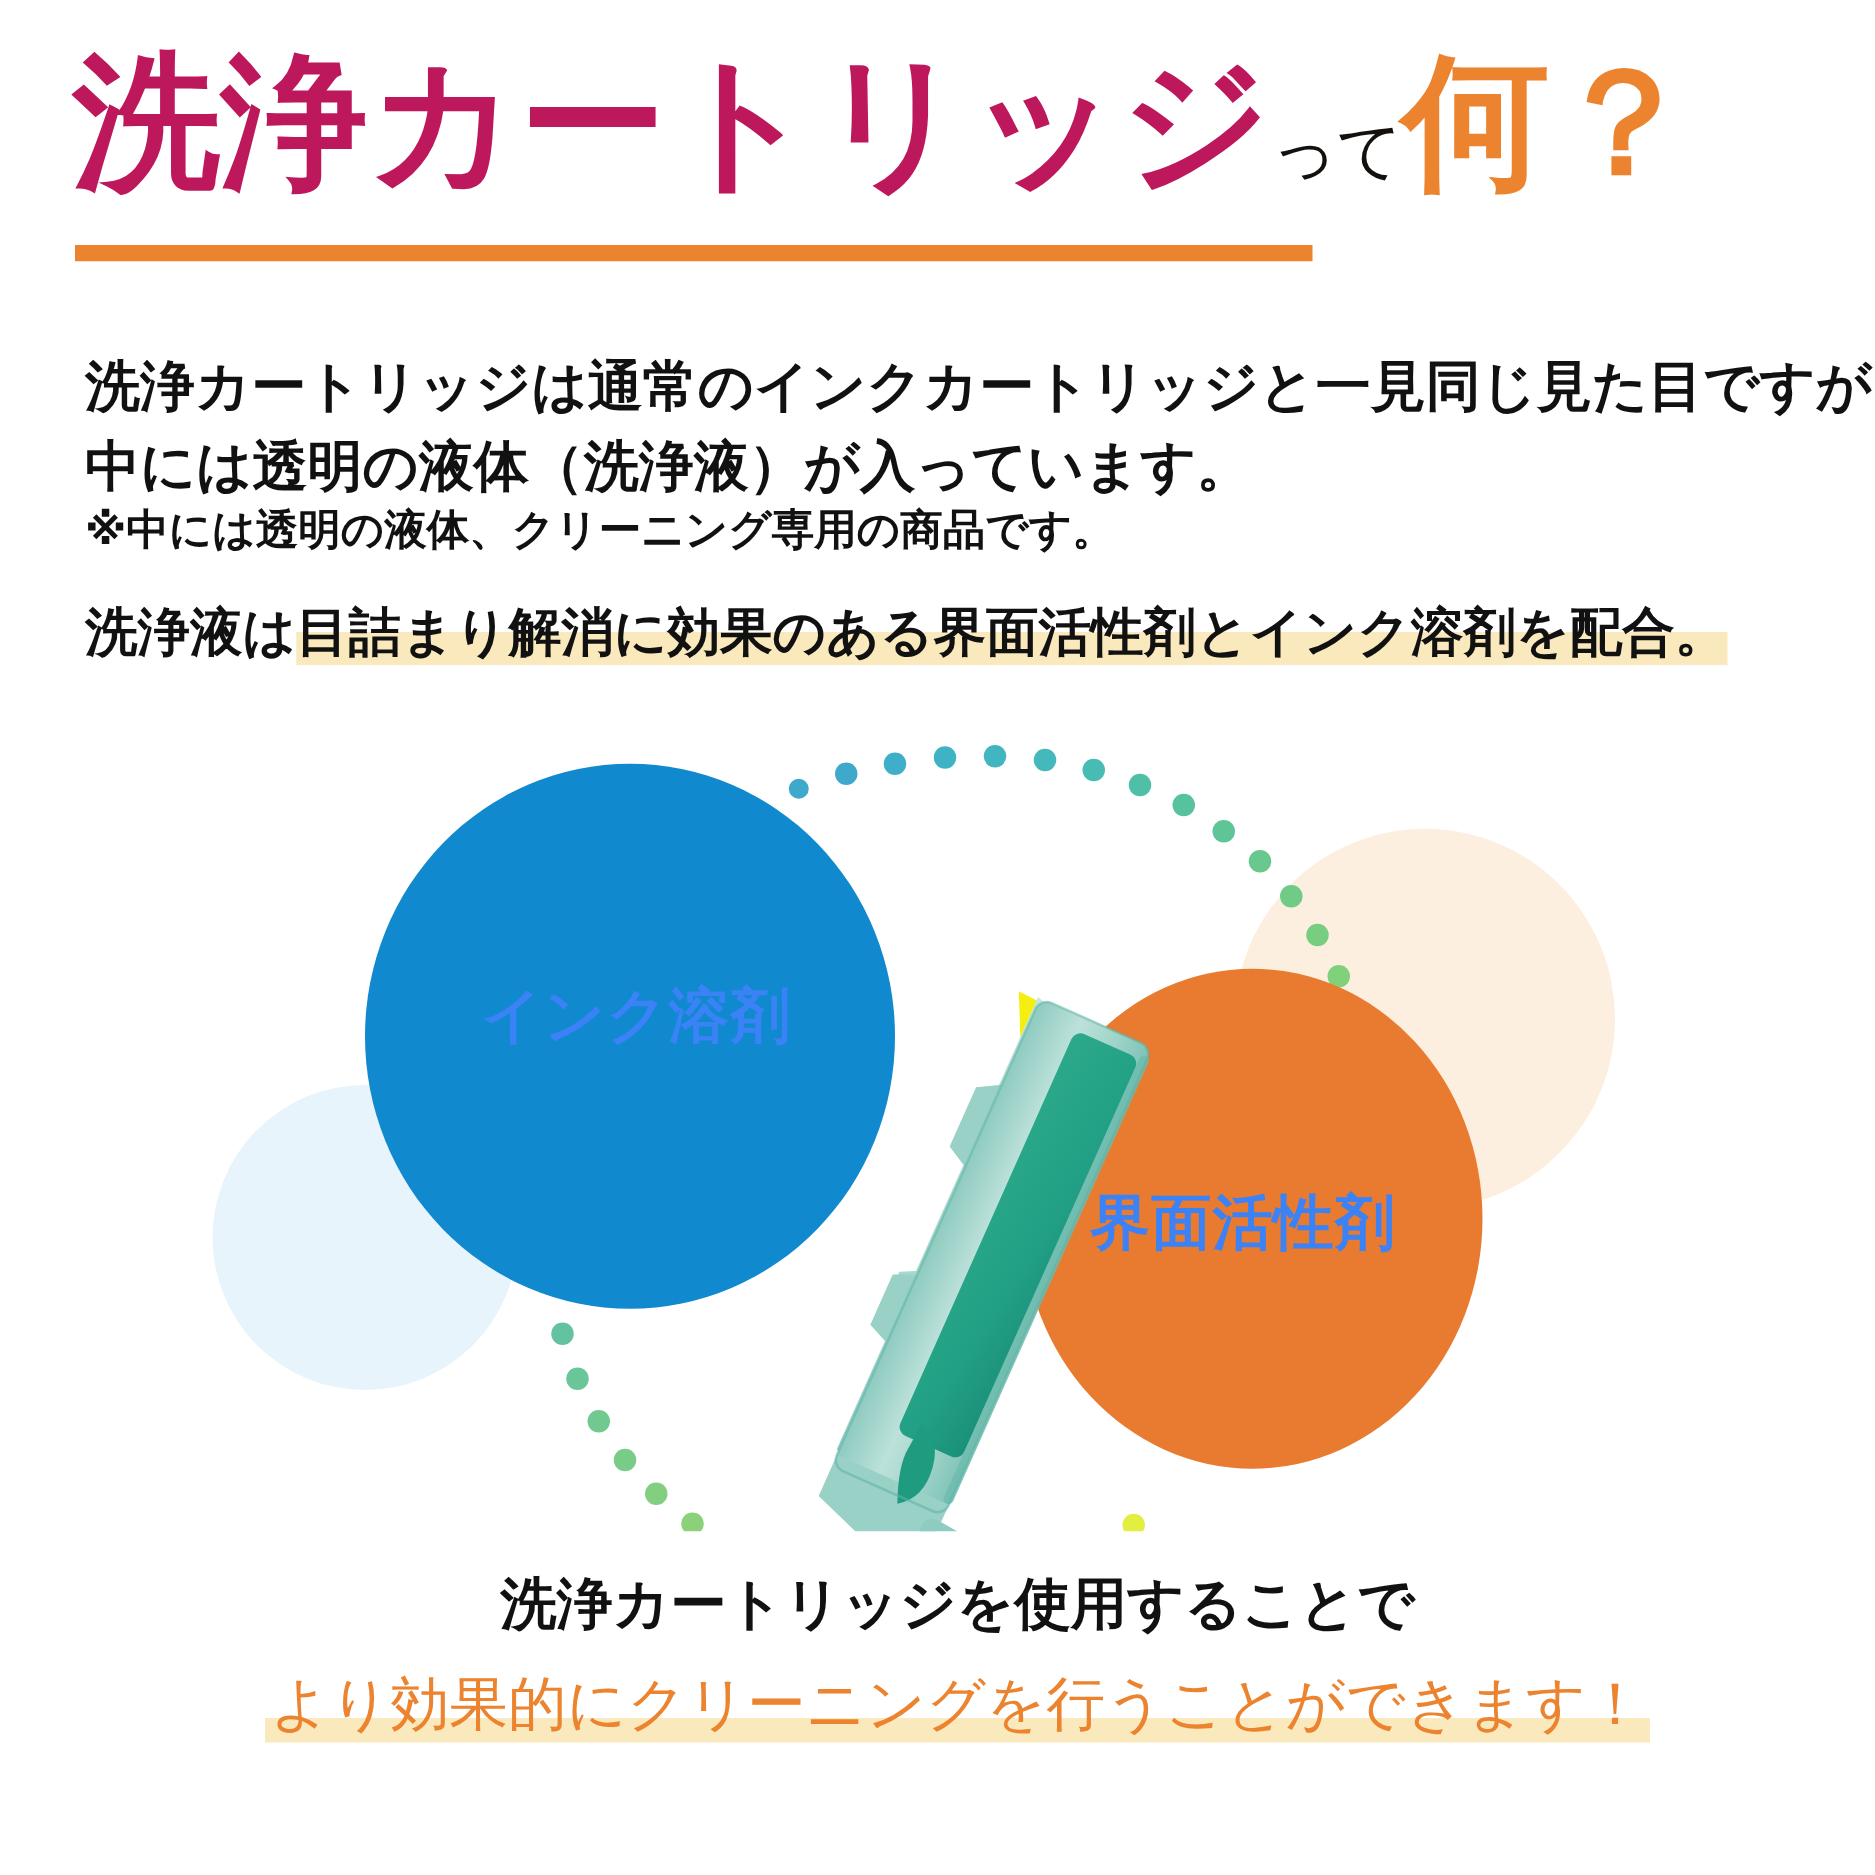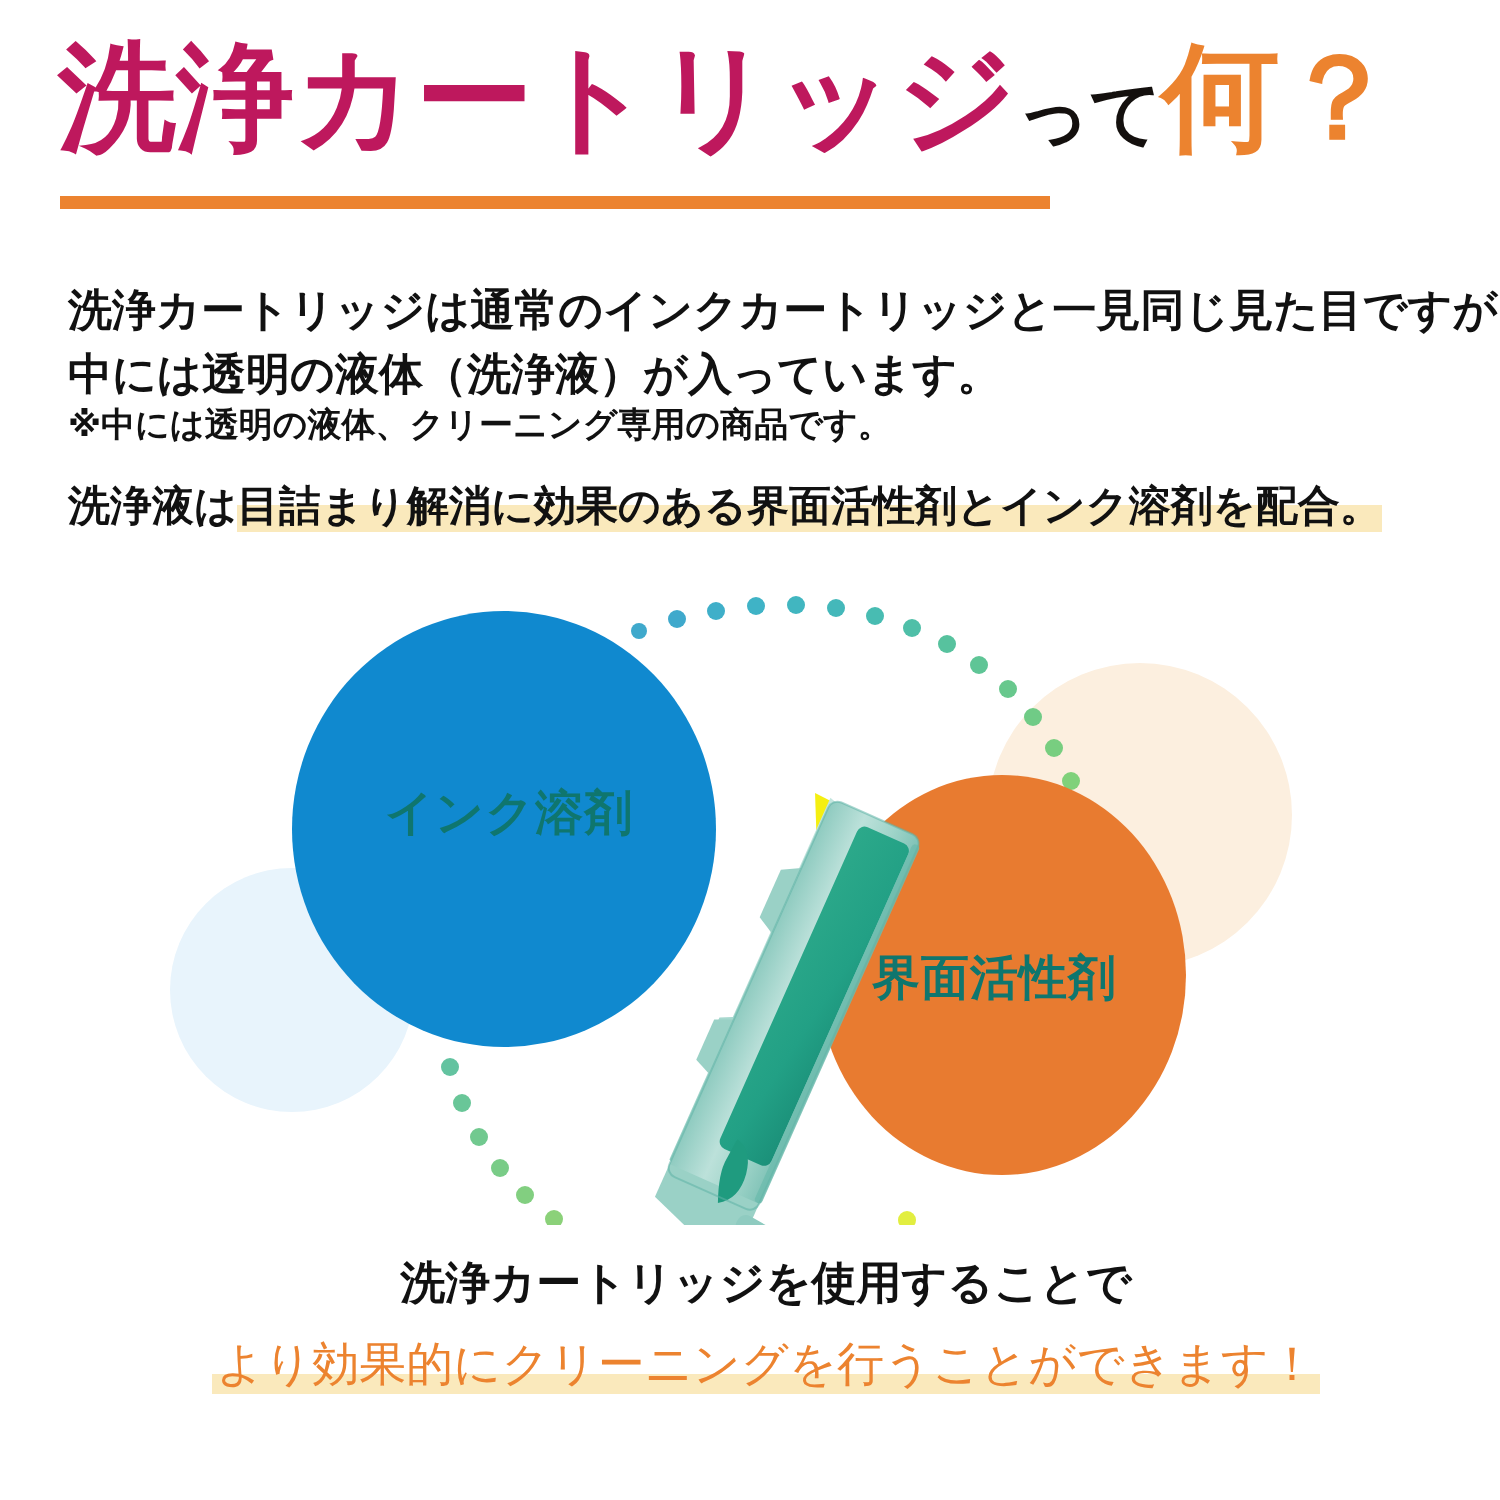--- a/index.html
+++ b/index.html
@@ -35,23 +35,23 @@
     white-space: nowrap;
     line-height: 1;
     font-weight: 700;
     letter-spacing: 0.01em;
   }
   .title-main {
     font-size: 118px;
     color: #be185d;
   }
   .title-small {
-    font-size: 72px;
+    font-size: 52px;
     color: #14100E;
-    font-weight: 700;
+    font-weight: 400;
     letter-spacing: -0.02em;
   }
   .title-tail {
     font-size: 118px;
     color: #EC832F;
   }
   .title-underline {
     position: absolute;
     left: 60px;
     top: 196px;
@@ -96,21 +96,21 @@
     position: absolute;
     left: 0;
     top: 575px;
     width: 1500px;
     height: 650px;
   }
   .diagram svg { display: block; }
 
   .blob-label {
     position: absolute;
-    color: #0f766e;
+    color: #3b82f6;
     font-weight: 700;
     font-size: 48px;
     white-space: nowrap;
     letter-spacing: 0.02em;
     pointer-events: none;
   }
   .label-ink   { left: 385px; top: 781px; }
   .label-surf  { left: 872px; top: 946px; }
 
   

